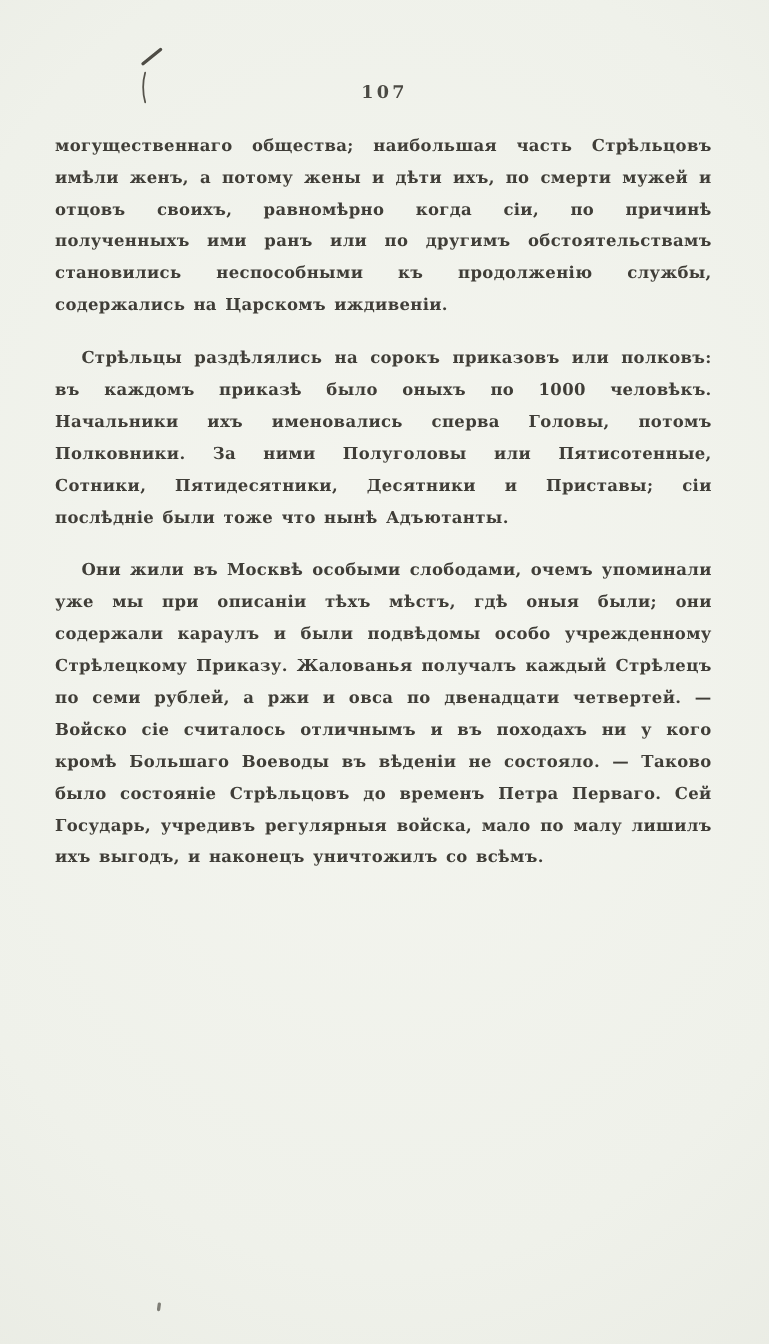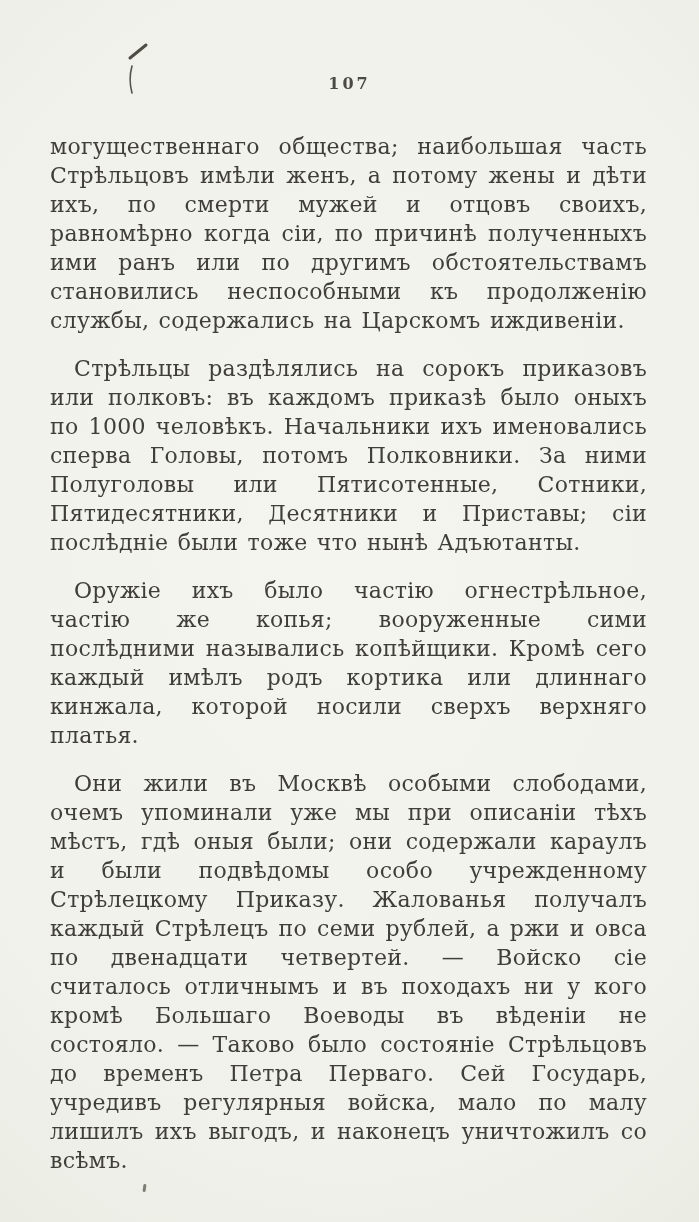--- a/index.html
+++ b/index.html
@@ -26,27 +26,27 @@
     left: 0;
     right: 0;
     text-align: center;
     font-size: 16px;
     letter-spacing: 3px;
     font-weight: bold;
     color: #4b4a44;
   }
   .text-block {
     position: absolute;
-    top: 132px;
+    top: 118px;
     left: 50px;
     width: 597px;
     text-align: justify;
-    font-size: 22px;
+    font-size: 15px;
     line-height: 29px;
-    font-weight: normal;
+    font-weight: bold;
     color: #403e38;
     letter-spacing: 0.3px;
     word-spacing: 2px;
   }
   .para {
     margin: 0 0 19px 0;
     text-indent: 24px;
   }
   .para.continuation {
     text-indent: 0;
@@ -78,19 +78,18 @@
   <svg class="pen-mark" viewBox="0 0 34 56" xmlns="http://www.w3.org/2000/svg">
     <path d="M10 16 L26 3" stroke="#4e4c45" stroke-width="3" stroke-linecap="round" fill="none"></path>
     <path d="M12 24 C9.5 33 9.5 42 12 51" stroke="#55534b" stroke-width="1.6" stroke-linecap="round" fill="none"></path>
   </svg>
 
   <div class="page-number">107</div>
 
   <div class="text-block">
     <p class="para continuation">могущественнаго общества; наибольшая часть Стрѣльцовъ имѣли женъ, а потому жены и дѣти ихъ, по смерти мужей и отцовъ своихъ, равномѣрно когда сіи, по причинѣ полученныхъ ими ранъ или по другимъ обстоятельствамъ становились неспособными къ продолженію службы, содержались на Царскомъ иждивеніи.</p>
     <p class="para">Стрѣльцы раздѣлялись на сорокъ приказовъ или полковъ: въ каждомъ приказѣ было оныхъ по 1000 человѣкъ. Начальники ихъ именовались сперва Головы, потомъ Полковники. За ними Полуголовы или Пятисотенные, Сотники, Пятидесятники, Десятники и Приставы; сіи послѣдніе были тоже что нынѣ Адъютанты.</p>
-    <p class="para">Оружіе ихъ было частію огнестрѣльное, частію же копья; вооруженные сими послѣдними назывались копѣйщики. Кромѣ сего каждый имѣлъ родъ кортика или длиннаго кинжала, которой носили сверхъ верхняго платья.</p>
     <p class="para">Они жили въ Москвѣ особыми слободами, очемъ упоминали уже мы при описаніи тѣхъ мѣстъ, гдѣ оныя были; они содержали караулъ и были подвѣдомы особо учрежденному Стрѣлецкому Приказу. Жалованья получалъ каждый Стрѣлецъ по семи рублей, а ржи и овса по двенадцати четвертей. — Войско сіе считалось отличнымъ и въ походахъ ни у кого кромѣ Большаго Воеводы въ вѣденіи не состояло. — Таково было состояніе Стрѣльцовъ до временъ Петра Перваго. Сей Государь, учредивъ регулярныя войска, мало по малу лишилъ ихъ выгодъ, и наконецъ уничтожилъ со всѣмъ.</p>
   </div>
 
   <div class="ink-speck"></div>
 
 </div>
 
 </body></html>

